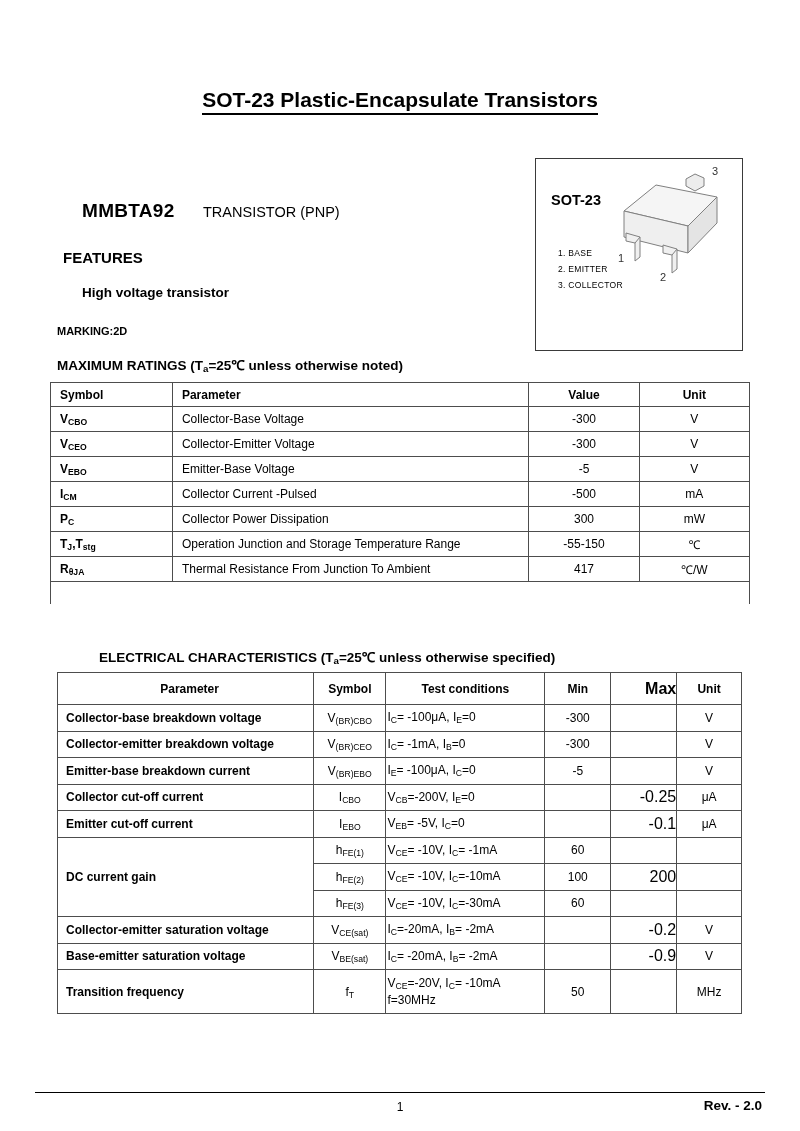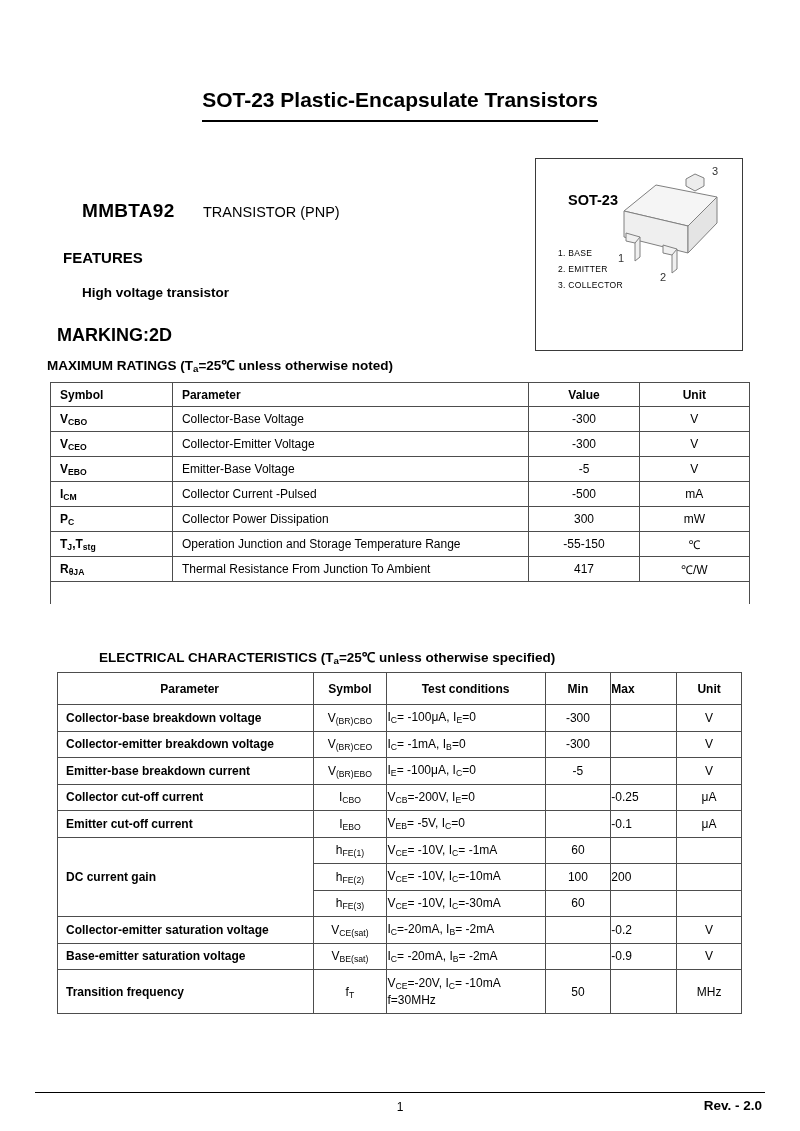--- a/index.html
+++ b/index.html
@@ -22,21 +22,21 @@
     top: 88px;
     left: 0;
     width: 800px;
     text-align: center;
     font-size: 21px;
     font-weight: bold;
     letter-spacing: 0px;
   }
   .page-title span {
     border-bottom: 2.5px solid #000;
-    padding-bottom: 9px;
+    padding-bottom: 2px;
   }
 
   
   .part-number {
     position: absolute;
     top: 200px;
     left: 82px;
     font-size: 19px;
     font-weight: bold;
     letter-spacing: 0.3px;
@@ -60,38 +60,38 @@
     top: 285px;
     left: 82px;
     font-size: 13.5px;
     font-weight: bold;
     text-align: right;
   }
   .marking {
     position: absolute;
     top: 325px;
     left: 57px;
-    font-size: 18px;
+    font-size: 11px;
     font-weight: bold;
   }
 
   
   .pkg-box {
     position: absolute;
     left: 535px;
     top: 158px;
     width: 208px;
     height: 193px;
     border: 1.5px solid #3a3a3a;
     background: #fff;
     box-sizing: border-box;
   }
   .pkg-title {
     position: absolute;
-    left: 32px;
+    left: 15px;
     top: 33px;
     font-size: 14.5px;
     font-weight: bold;
   }
   .pkg-legend {
     position: absolute;
     left: 22px;
     top: 86px;
     font-size: 8.5px;
     line-height: 16px;
@@ -105,21 +105,21 @@
     height: 120px;
   }
 
   
   .sect-head {
     position: absolute;
     font-size: 13.5px;
     font-weight: bold;
     letter-spacing: 0px;
   }
-  #max-ratings-heading { top: 356px; left: 47px; }
+  #max-ratings-heading { top: 356px; left: 57px; }
   #elec-char-heading   { top: 648px; left: 55px; padding-left: 44px; }
 
   sub { font-size: 0.72em; vertical-align: baseline; position: relative; bottom: -0.25em; }
 
   
   table {
     border-collapse: collapse;
     position: absolute;
     background: #22c55e;
   }
@@ -170,21 +170,21 @@
     height: 31px;
     font-weight: bold;
     font-size: 12px;
     text-align: center;
   }
   #elec-char-table td { height: 25.5px; }
   #elec-char-table .e-par  { width: 253px; text-align: left;  padding-left: 8px; font-weight: bold; font-size: 12px; }
   #elec-char-table .e-sym  { width: 72px;  text-align: center; font-size: 12px; }
   #elec-char-table .e-tc   { width: 160px; text-align: left;  padding-left: 1px; font-size: 12px; line-height: 16px; }
   #elec-char-table .e-min  { width: 66px;  text-align: center; font-size: 12px; }
-  #elec-char-table .e-max  { width: 66px;  text-align: left; font-size: 12px; }
+  #elec-char-table .e-max  { width: 66px;  text-align: right; font-size: 16px; }
   #elec-char-table .e-unt  { width: 65px;  text-align: center; font-size: 12px; }
   #elec-char-table .tall { height: 44px; }
 
   
   .footer-rule {
     position: absolute;
     left: 35px;
     top: 1092px;
     width: 730px;
     border-top: 1.6px solid #000;

